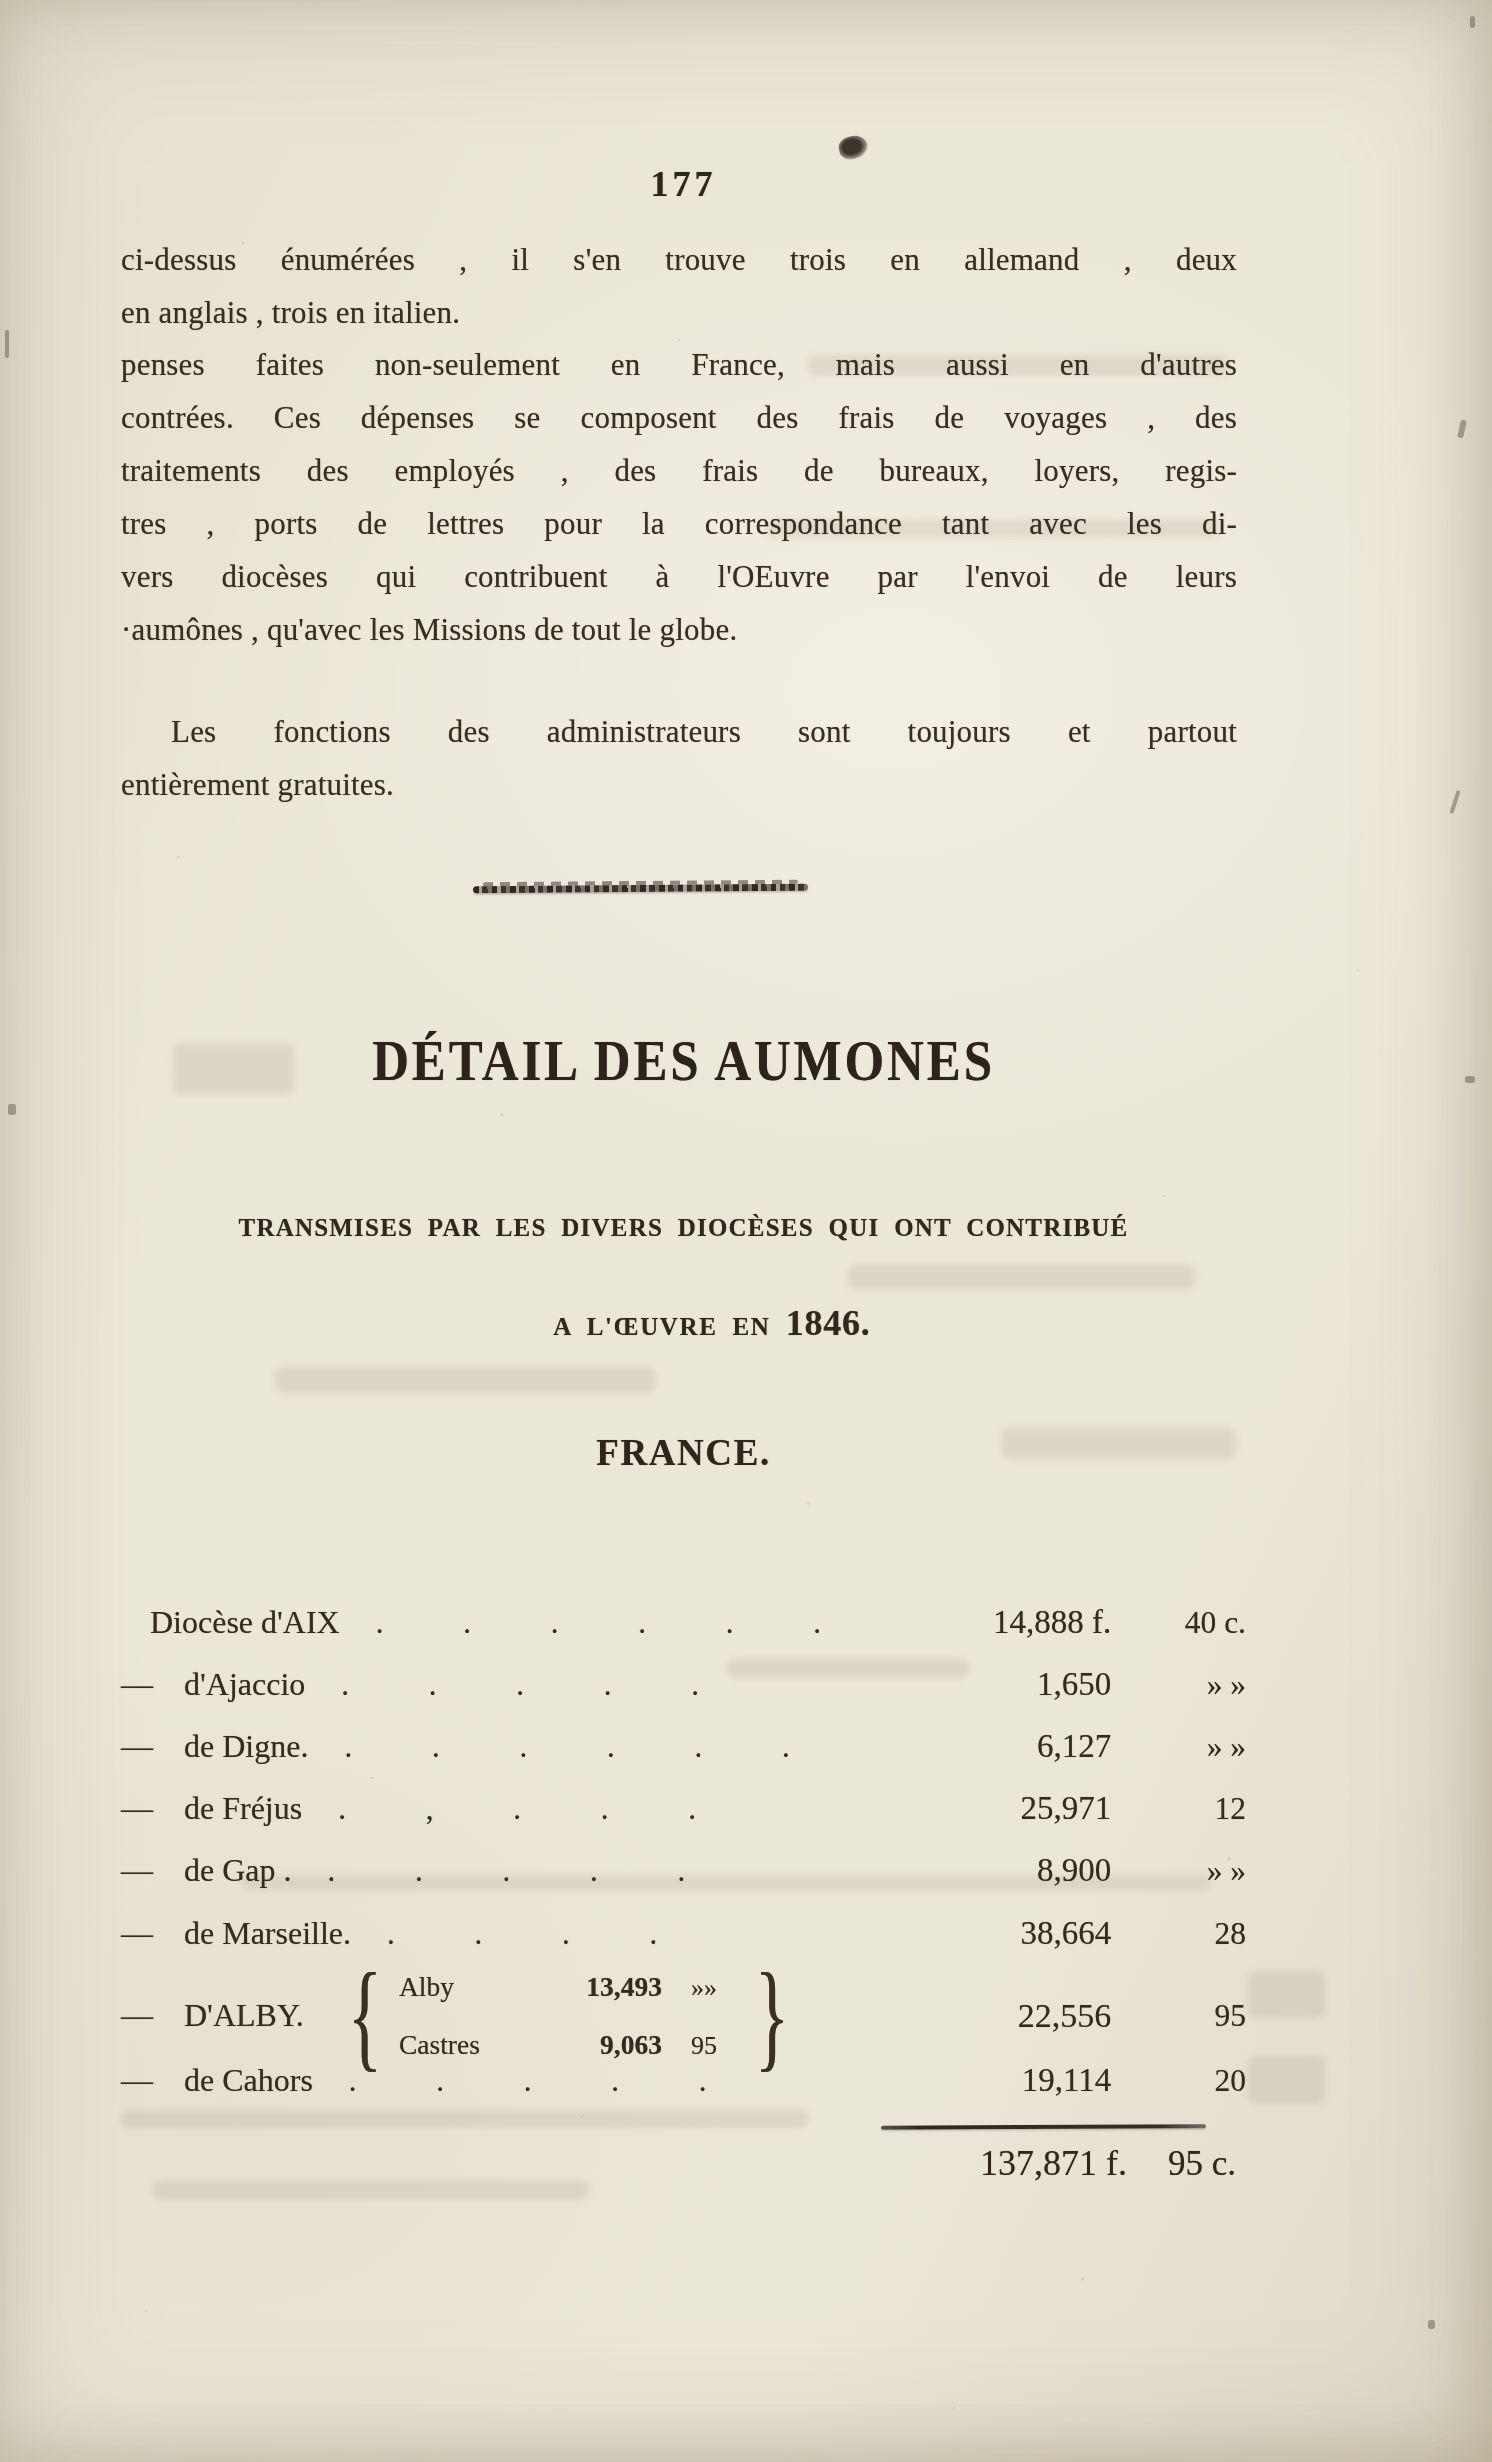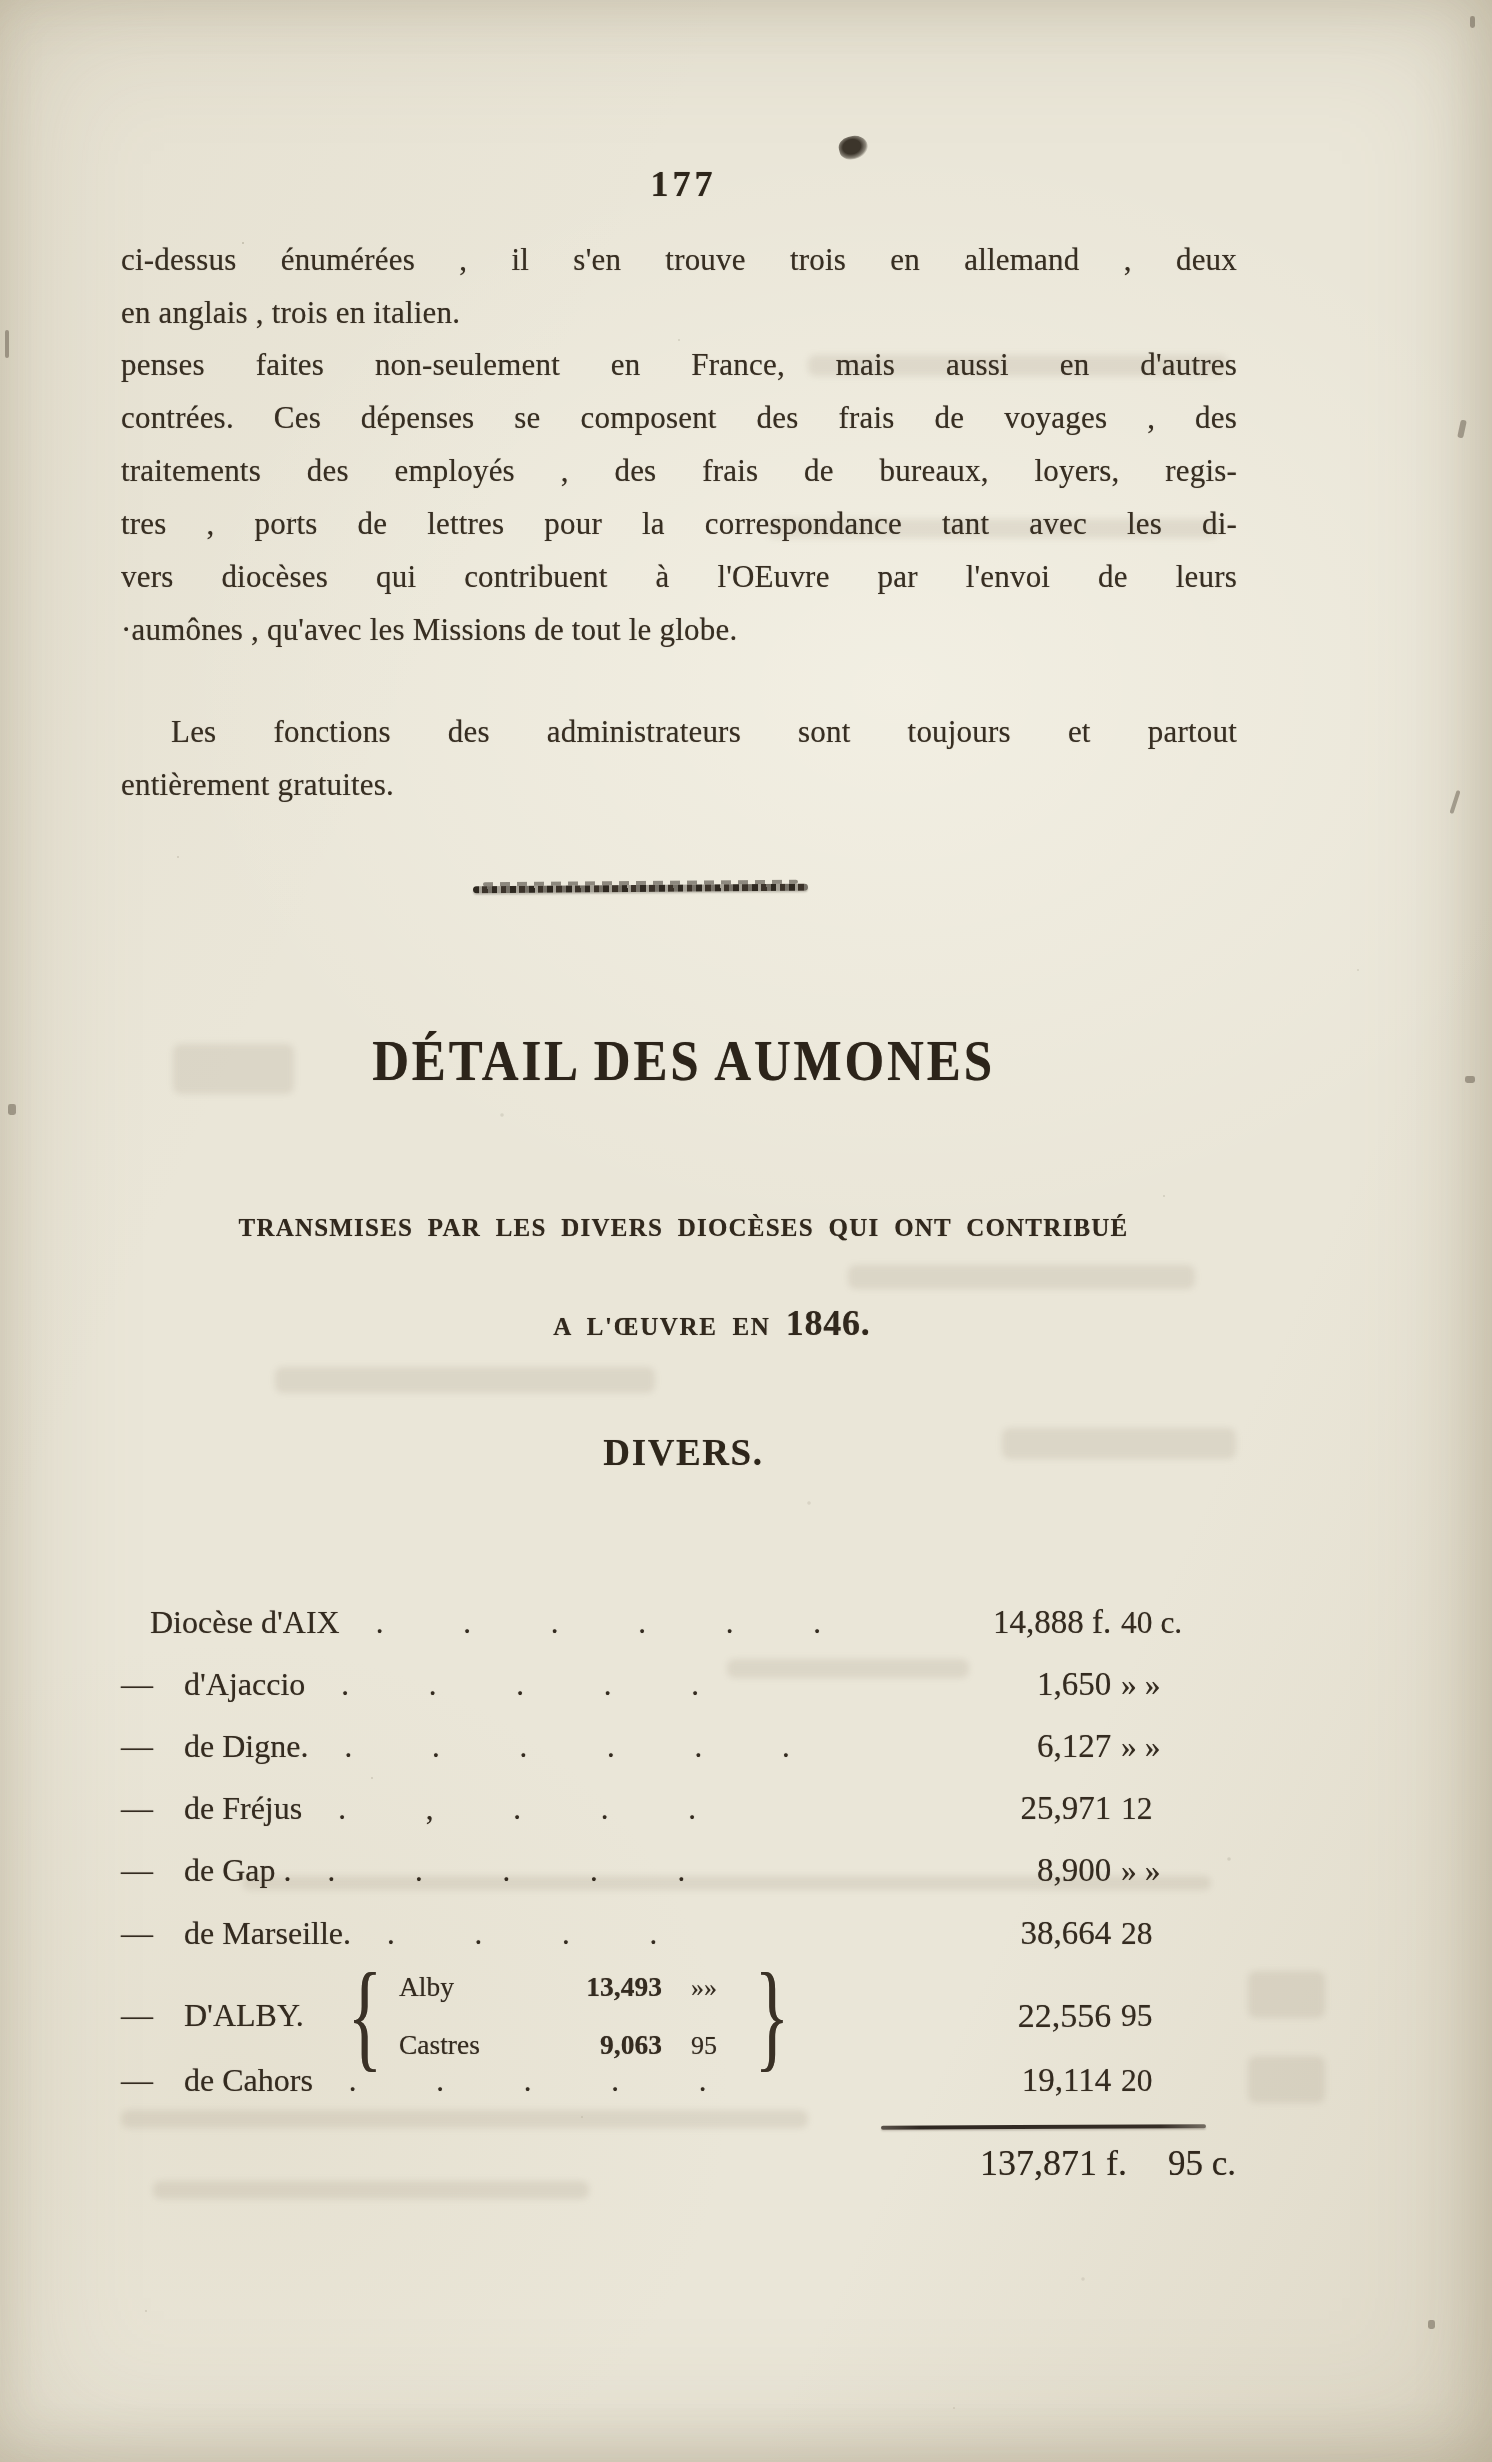--- a/index.html
+++ b/index.html
@@ -64,21 +64,21 @@
 
   .trow{
     position:absolute;left:121px;width:1125px;height:48px;
     display:flex;align-items:baseline;font-size:32px;color:#342b20;
   }
   .dash{ width:63px;flex:none; }
   .trow.nodash .dash{ width:29px; }
   .rlabel{ flex:none;white-space:nowrap; }
   .dots{ flex:1 1 auto;overflow:hidden;white-space:nowrap;letter-spacing:36px;padding-left:36px;font-size:31px; }
   .amt{ width:214px;flex:none;text-align:right;white-space:nowrap;font-size:33px; }
-  .cents{ width:125px;flex:none;text-align:left;white-space:nowrap;margin-left:9.7px;font-size:31.5px; }
+  .cents{ width:125px;flex:none;text-align:right;white-space:nowrap;margin-left:9.7px;font-size:31.5px; }
 
   .alby{
     position:absolute;left:121px;top:1949px;width:1125px;height:133px;
     display:flex;align-items:center;font-size:32px;color:#342b20;
   }
   .alby .rlabel{ width:152px; }
   .brace{ font-size:121px;line-height:121px;font-weight:400;transform:scaleX(.6);flex:none;color:#3a3126; }
   .alby-sub{ width:339px;flex:none;padding:0 4.8px; }
   .srow{ display:flex;align-items:baseline;height:58px;line-height:58px;font-size:27.5px;justify-content:flex-end; }
   .sname{ width:121px;flex:none; }
@@ -166,21 +166,21 @@
   <div class="para" id="p3">
     <div class="line j ind tx">Les fonctions des administrateurs sont toujours et partout</div>
     <div class="line tx">entièrement gratuites.</div>
   </div>
 
   <div class="divider"></div>
 
   <div class="title tx">DÉTAIL DES AUMONES</div>
   <div class="subtitle tx">TRANSMISES PAR LES DIVERS DIOCÈSES QUI ONT CONTRIBUÉ</div>
   <div class="subtitle2 tx"><span>A L'ŒUVRE EN </span><span class="year">1846.</span></div>
-  <div class="region tx">DIVERS.</div>
+  <div class="region tx">FRANCE.</div>
 
   <div class="trow nodash tx" style="top:1604px;">
     <span class="dash"></span>
     <span class="rlabel">Diocèse d'AIX</span>
     <span class="dots">. . . . . .</span>
     <span class="amt">14,888 f.</span>
     <span class="cents">40 c.</span>
   </div>
   <div class="trow tx" style="top:1666px;">
     <span class="dash">—</span>

